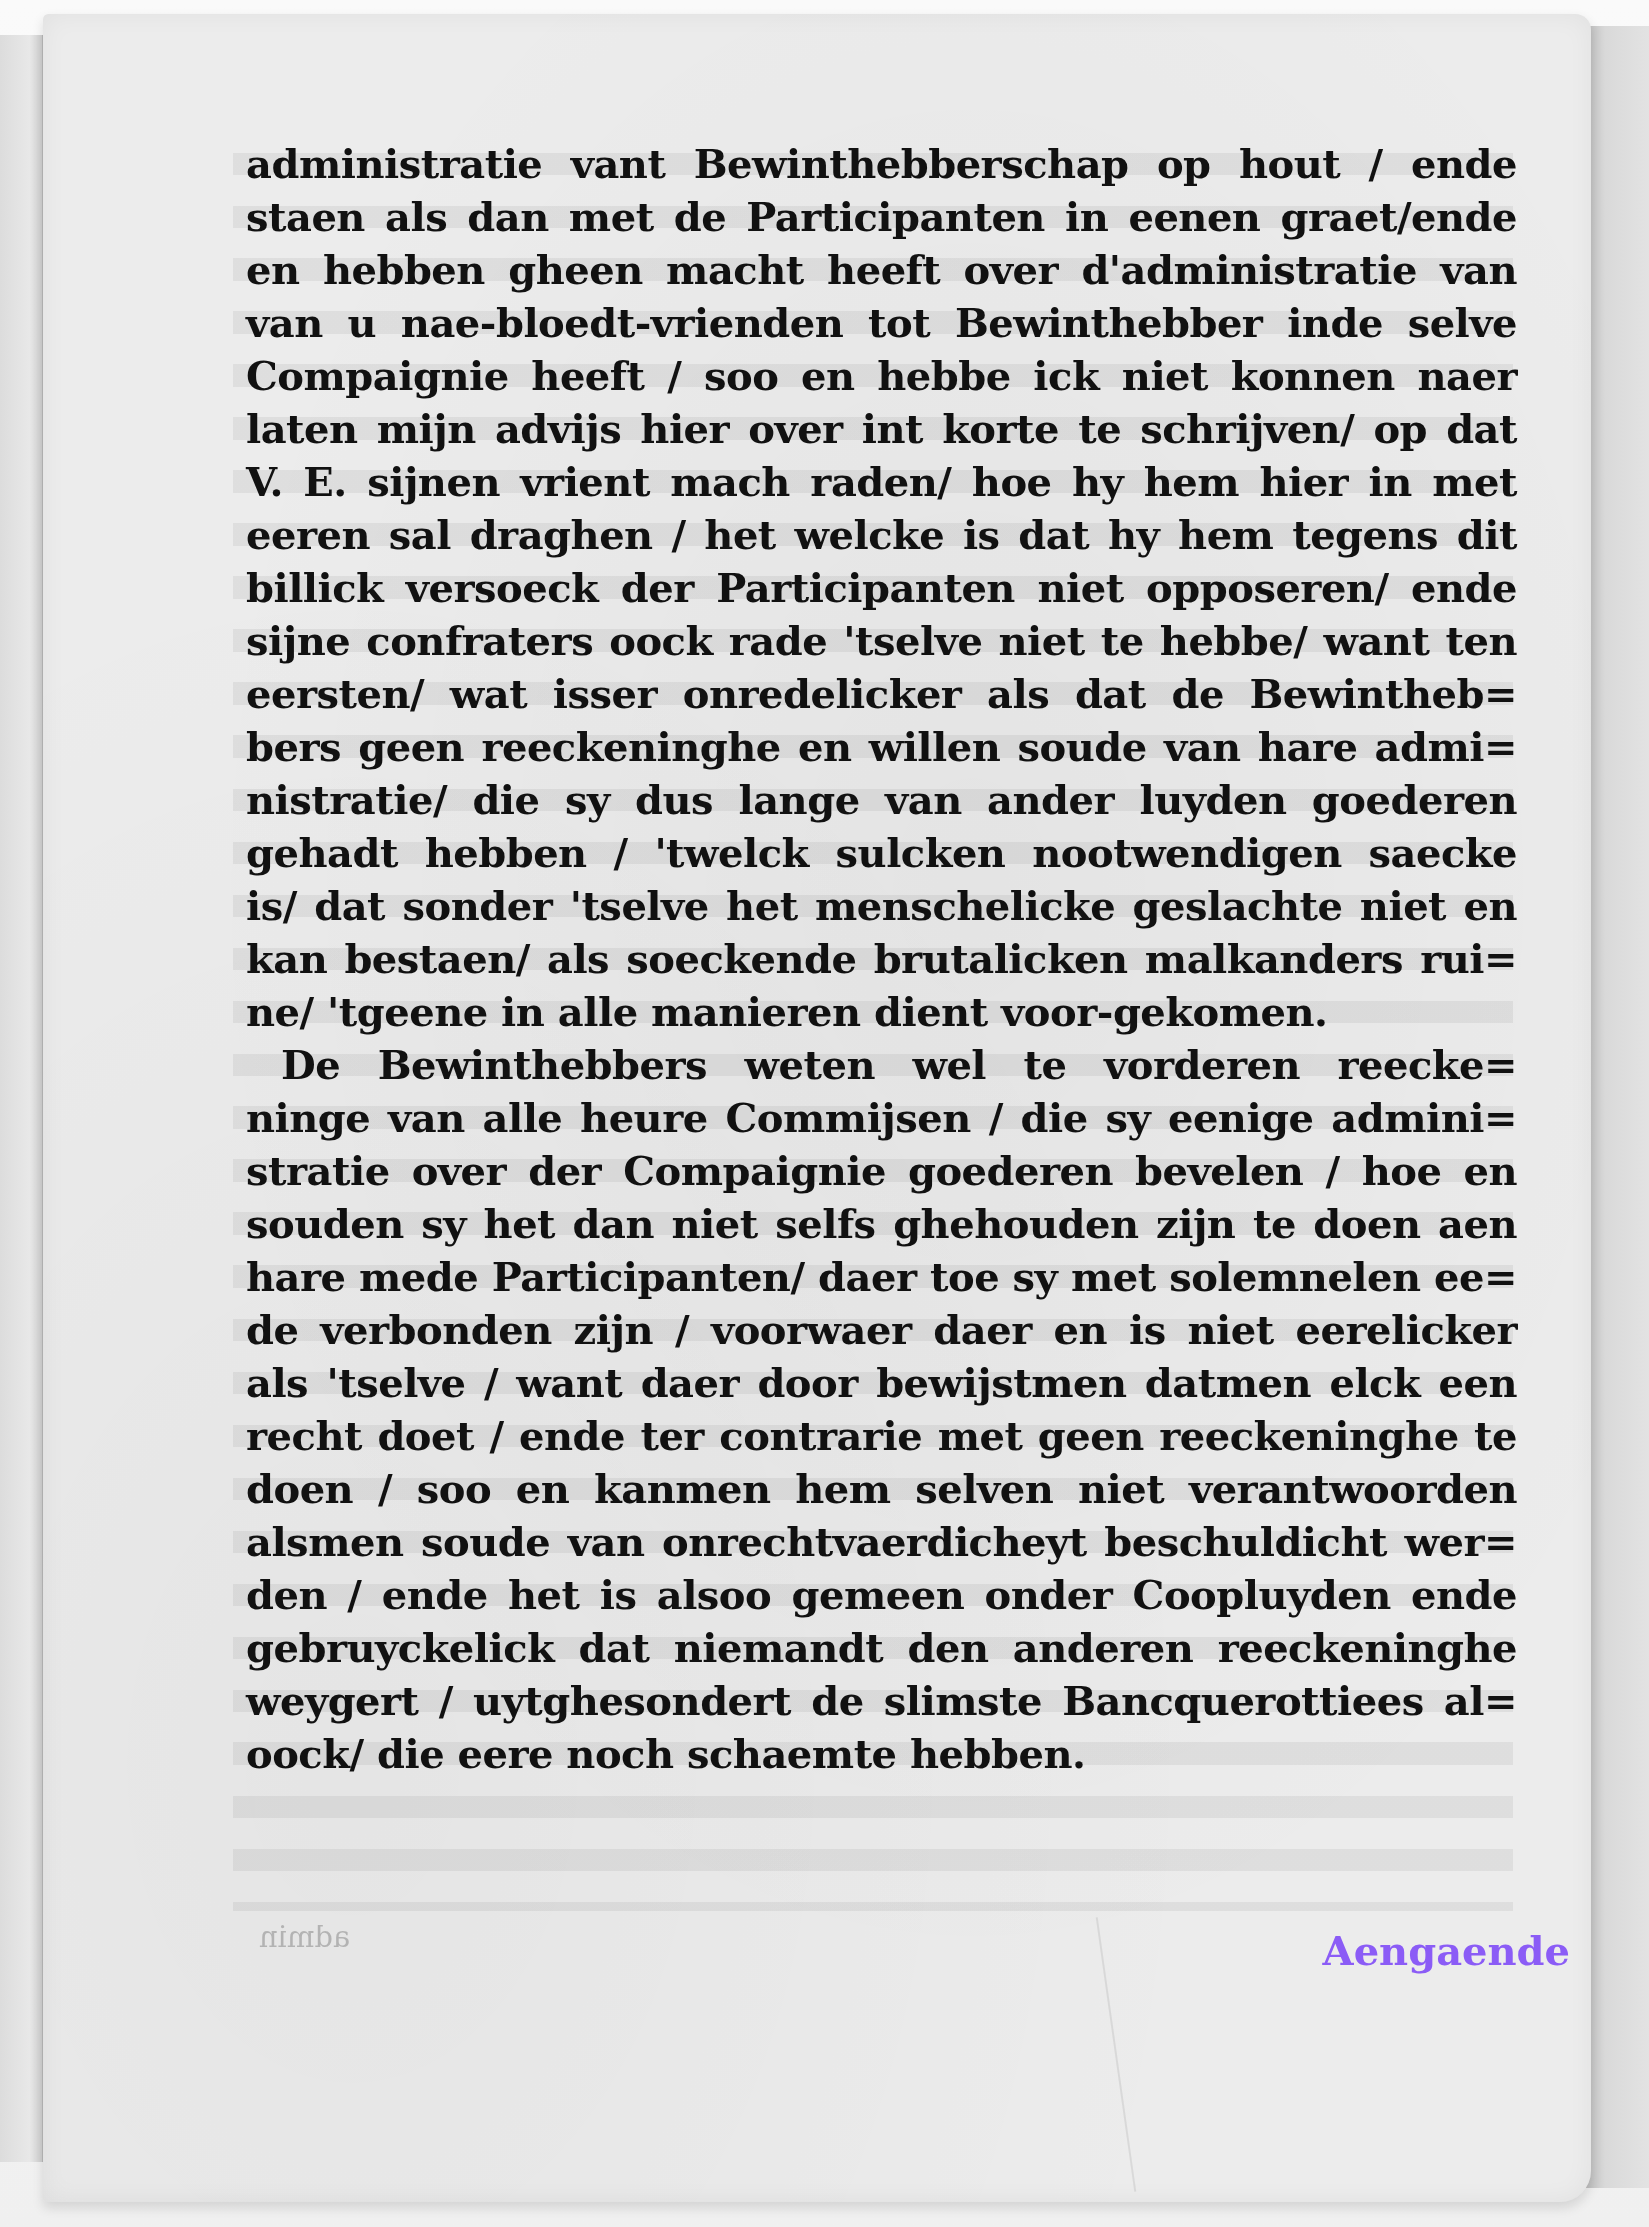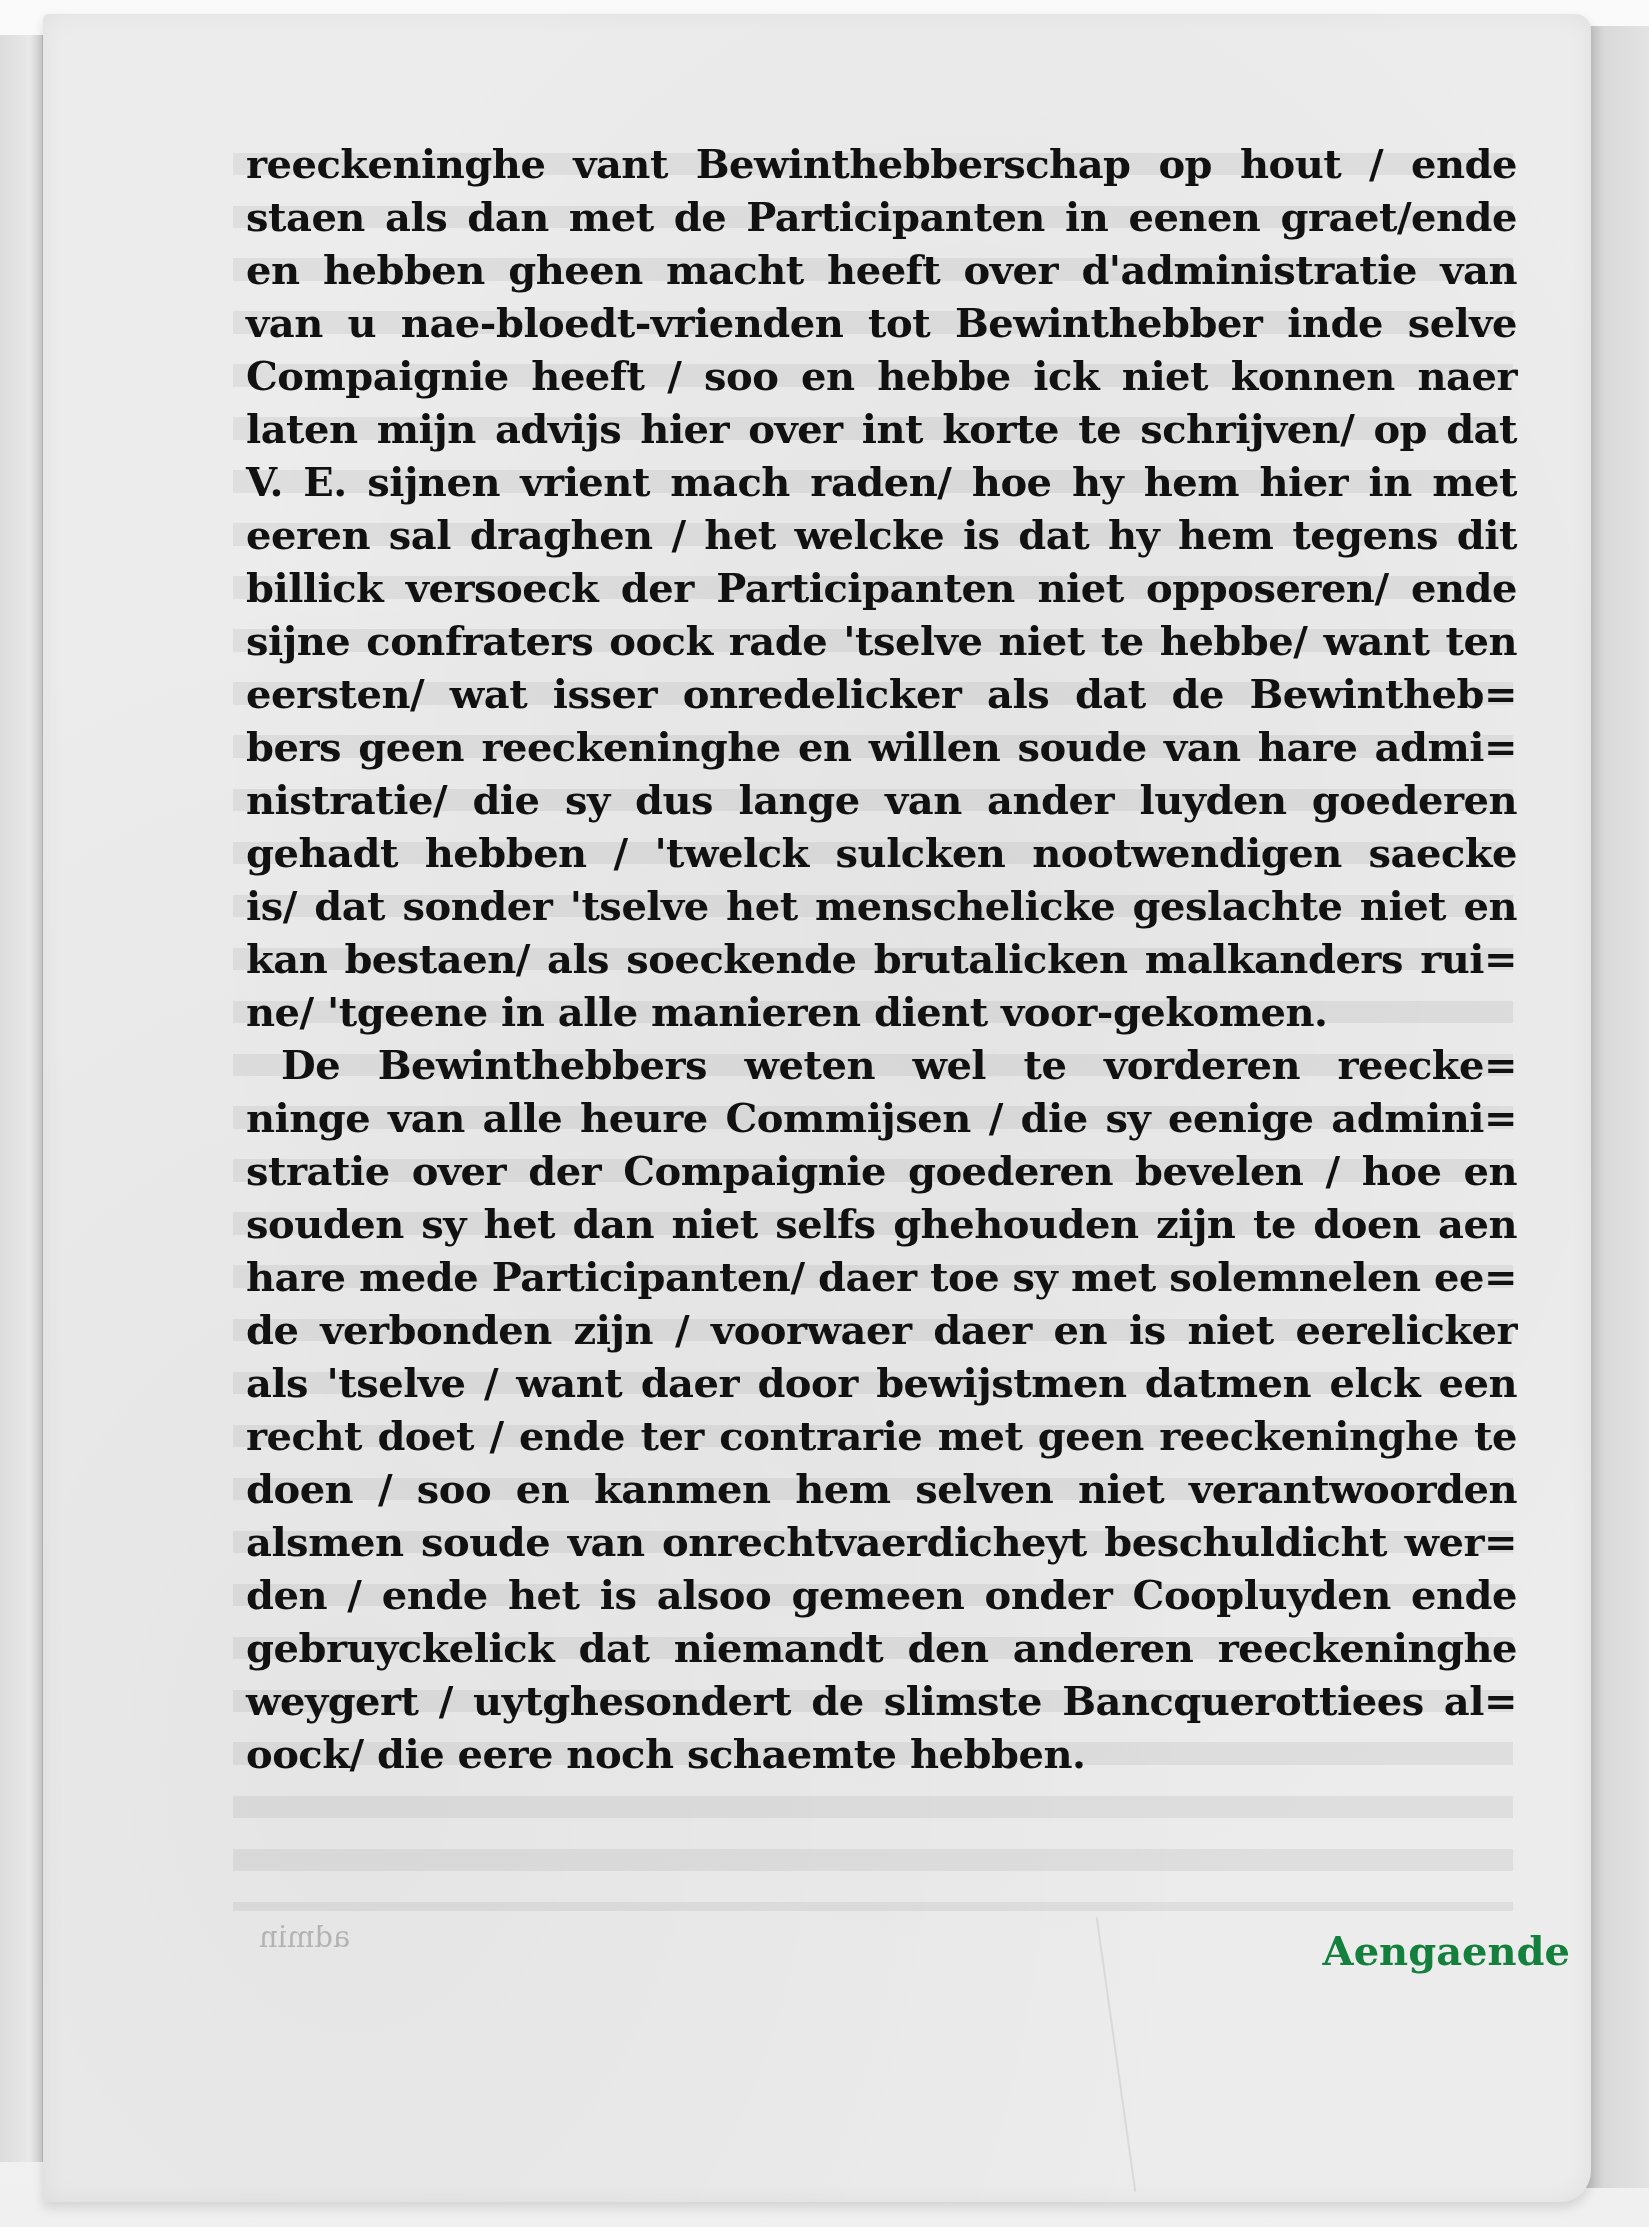--- a/index.html
+++ b/index.html
@@ -84,21 +84,21 @@
     .line.indent {
       padding-left: 35px;
     }
     .catchword {
       position: absolute;
       right: 80px;
       top: 1927px;
       font-family: "DejaVu Serif", serif;
       font-weight: bold;
       font-size: 40px;
-      color: #15803d;
+      color: #8b5cf6;
     }
     .bleed {
       position: absolute;
       left: 259px;
       top: 1920px;
       font-family: "DejaVu Serif", serif;
       font-size: 29px;
       color: rgba(0,0,0,0.22);
       transform: scaleX(-1);
     }
@@ -123,21 +123,21 @@
 <div class="left-board"></div>
 <div class="right-board"></div>
 
 <div class="page">
   <div class="fold-line"></div>
 </div>
 
 <div class="bleed-bg"></div>
 
 <div class="text-block">
-  <span class="line">reeckeninghe vant Bewinthebberschap op hout / ende</span>
+  <span class="line">administratie vant Bewinthebberschap op hout / ende</span>
   <span class="line">staen als dan met de Participanten in eenen graet/ende</span>
   <span class="line">en hebben gheen macht heeft over d'administratie van</span>
   <span class="line">van u nae-bloedt-vrienden tot Bewinthebber inde selve</span>
   <span class="line">Compaignie heeft / soo en hebbe ick niet konnen naer</span>
   <span class="line">laten mijn advijs hier over int korte te schrijven/  op dat</span>
   <span class="line">V. E. sijnen vrient mach raden/  hoe hy hem hier in met</span>
   <span class="line">eeren sal draghen / het welcke is dat hy hem tegens dit</span>
   <span class="line">billick versoeck der Participanten niet opposeren/  ende</span>
   <span class="line">sijne confraters oock rade 'tselve niet te hebbe/  want ten</span>
   <span class="line">eersten/ wat isser onredelicker als dat de Bewintheb=</span>

